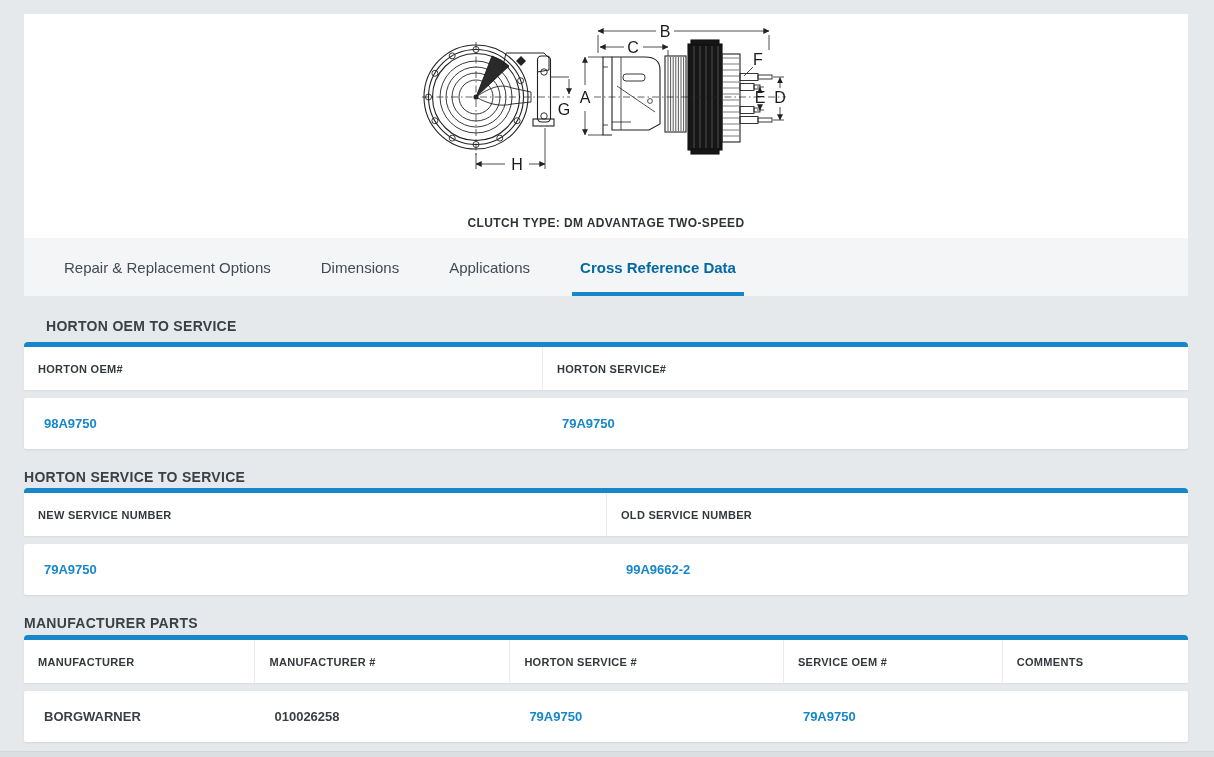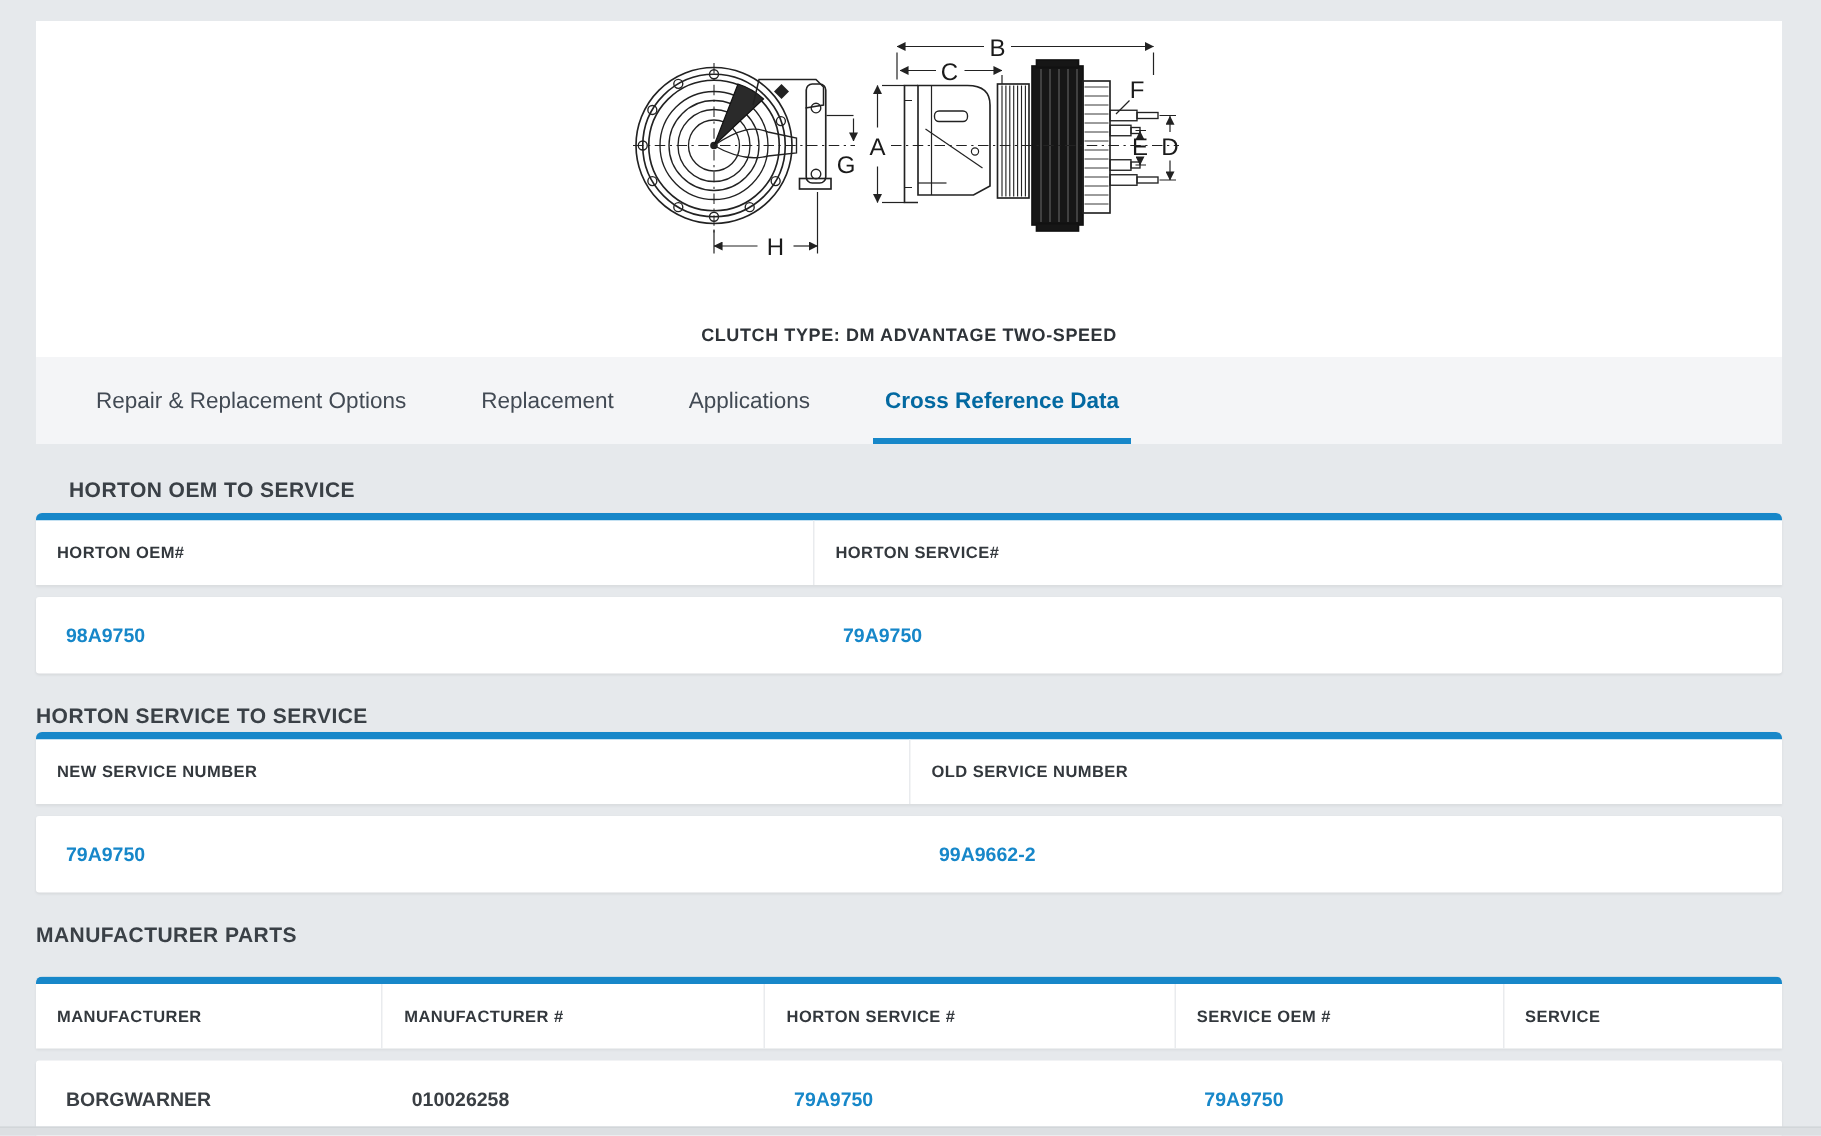--- a/index.html
+++ b/index.html
@@ -40,21 +40,21 @@
     background:#1787c9;
   }
 
   
   .content { position:absolute; left:24px; top:296px; width:1164px; }
   .section-title {
     font-size:14px; font-weight:bold; letter-spacing:.3px; color:#3a4046;
   }
   .section:nth-of-type(1) .section-title { padding:22px 0 8px;margin-left:22px; }
   .section:nth-of-type(2) .section-title { padding:20px 0 3px; }
-  .section:nth-of-type(3) .section-title { padding:20px 0 20px; }
+  .section:nth-of-type(3) .section-title { padding:20px 0 4px; }
 
   .head-card {
     background:#ffffff; border-top:5px solid #1787c9;
     border-radius:4px 4px 0 0; height:48px; display:flex;
     box-shadow:0 1px 2px rgba(0,0,0,.06);
   }
   .hcell {
     display:flex; align-items:center; padding-left:14px;
     font-size:11px; font-weight:bold; letter-spacing:.3px; color:#33383d;
   }
@@ -207,21 +207,21 @@
         <text x="780" y="103" text-anchor="middle" stroke="none">D</text>
 
         <path d="M594,97 H786" stroke-width=".7" stroke-dasharray="7 3 1.5 3"></path>
       </g>
     </svg>
     <div class="caption">CLUTCH TYPE: DM ADVANTAGE TWO-SPEED</div>
   </div>
 
   <div class="tabbar">
     <div class="tab">Repair &amp; Replacement Options</div>
-    <div class="tab">Replacement</div>
+    <div class="tab">Dimensions</div>
     <div class="tab">Applications</div>
     <div class="tab active">Cross Reference Data</div>
   </div>
 
   <div class="content">
 
     <div class="section">
       <div class="section-title">HORTON OEM TO SERVICE</div>
       <div class="head-card">
         <div class="hcell w-445">HORTON OEM#</div>
@@ -253,21 +253,21 @@
       </div>
     </div>
 
     <div class="section">
       <div class="section-title">MANUFACTURER PARTS</div>
       <div class="head-card">
         <div class="hcell w-198">MANUFACTURER</div>
         <div class="hcell w-219">MANUFACTURER #</div>
         <div class="hcell w-235">HORTON SERVICE #</div>
         <div class="hcell w-188">SERVICE OEM #</div>
-        <div class="hcell w-160">SERVICE</div>
+        <div class="hcell w-160">COMMENTS</div>
       </div>
       <div class="row-card">
         <div class="cell w-198">BORGWARNER</div>
         <div class="cell w-219">010026258</div>
         <div class="cell w-235">
           <a href="#">79A9750</a>
         </div>
         <div class="cell w-188">
           <a href="#">79A9750</a>
         </div>

